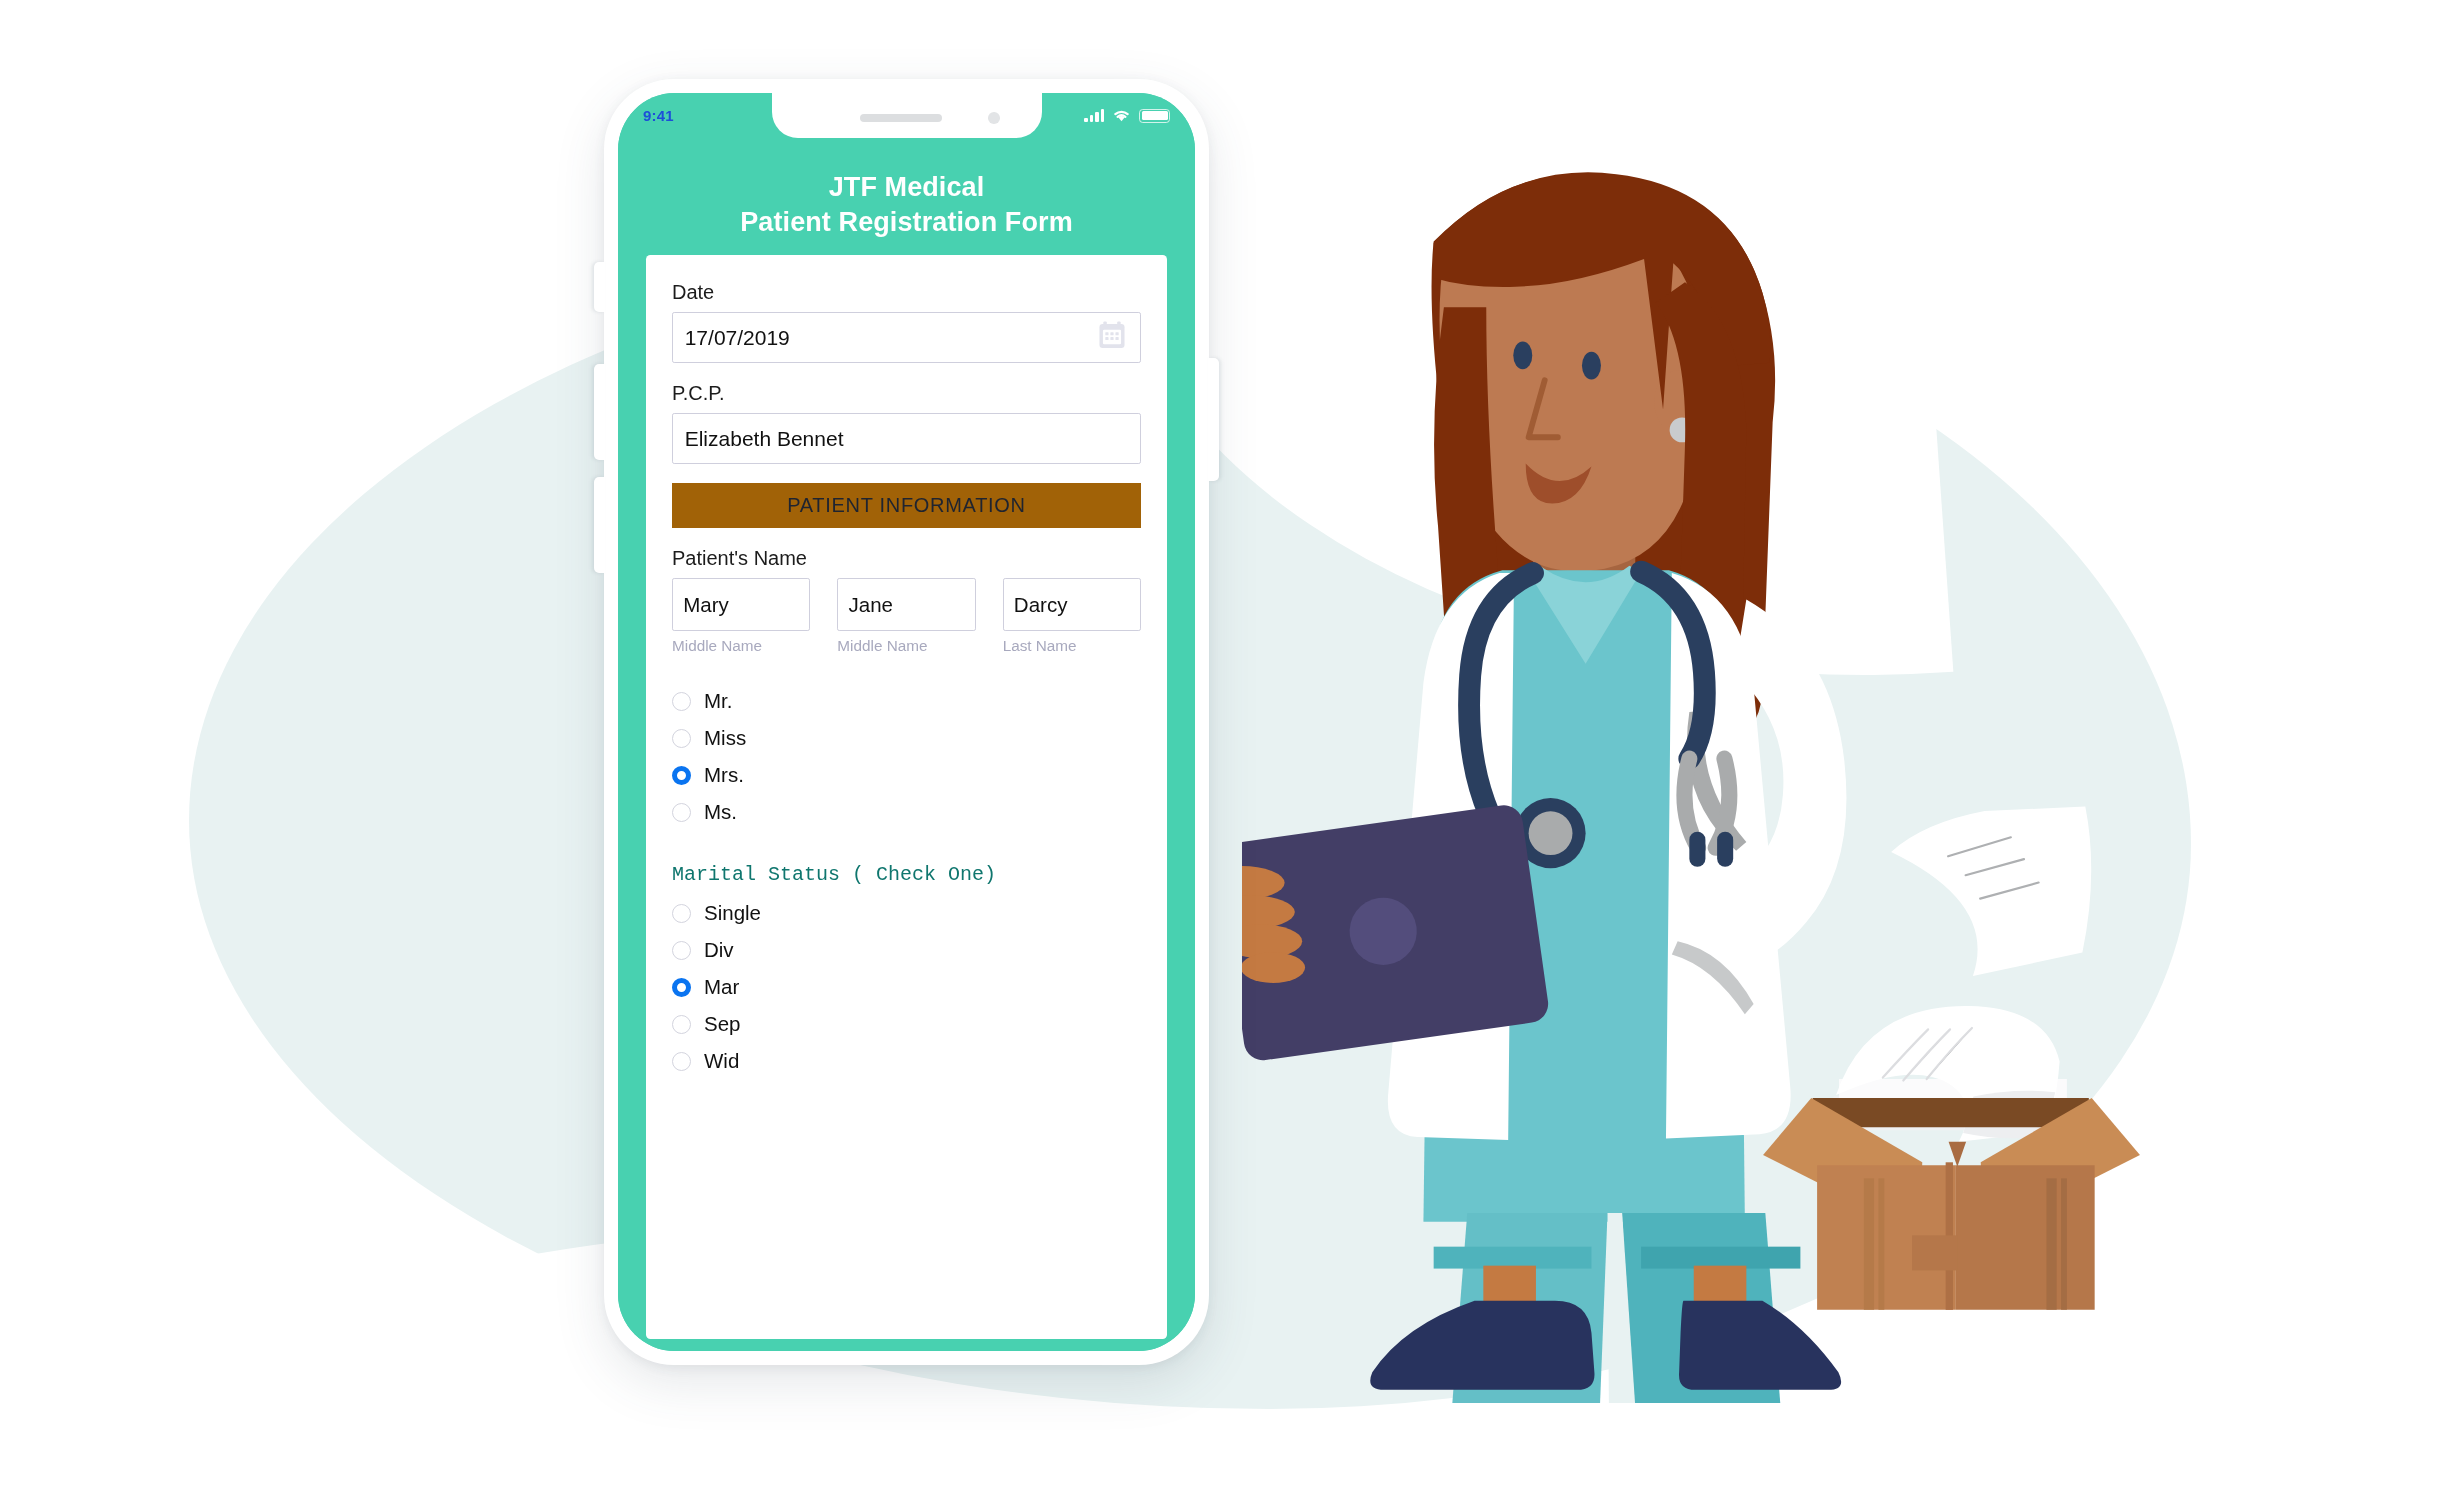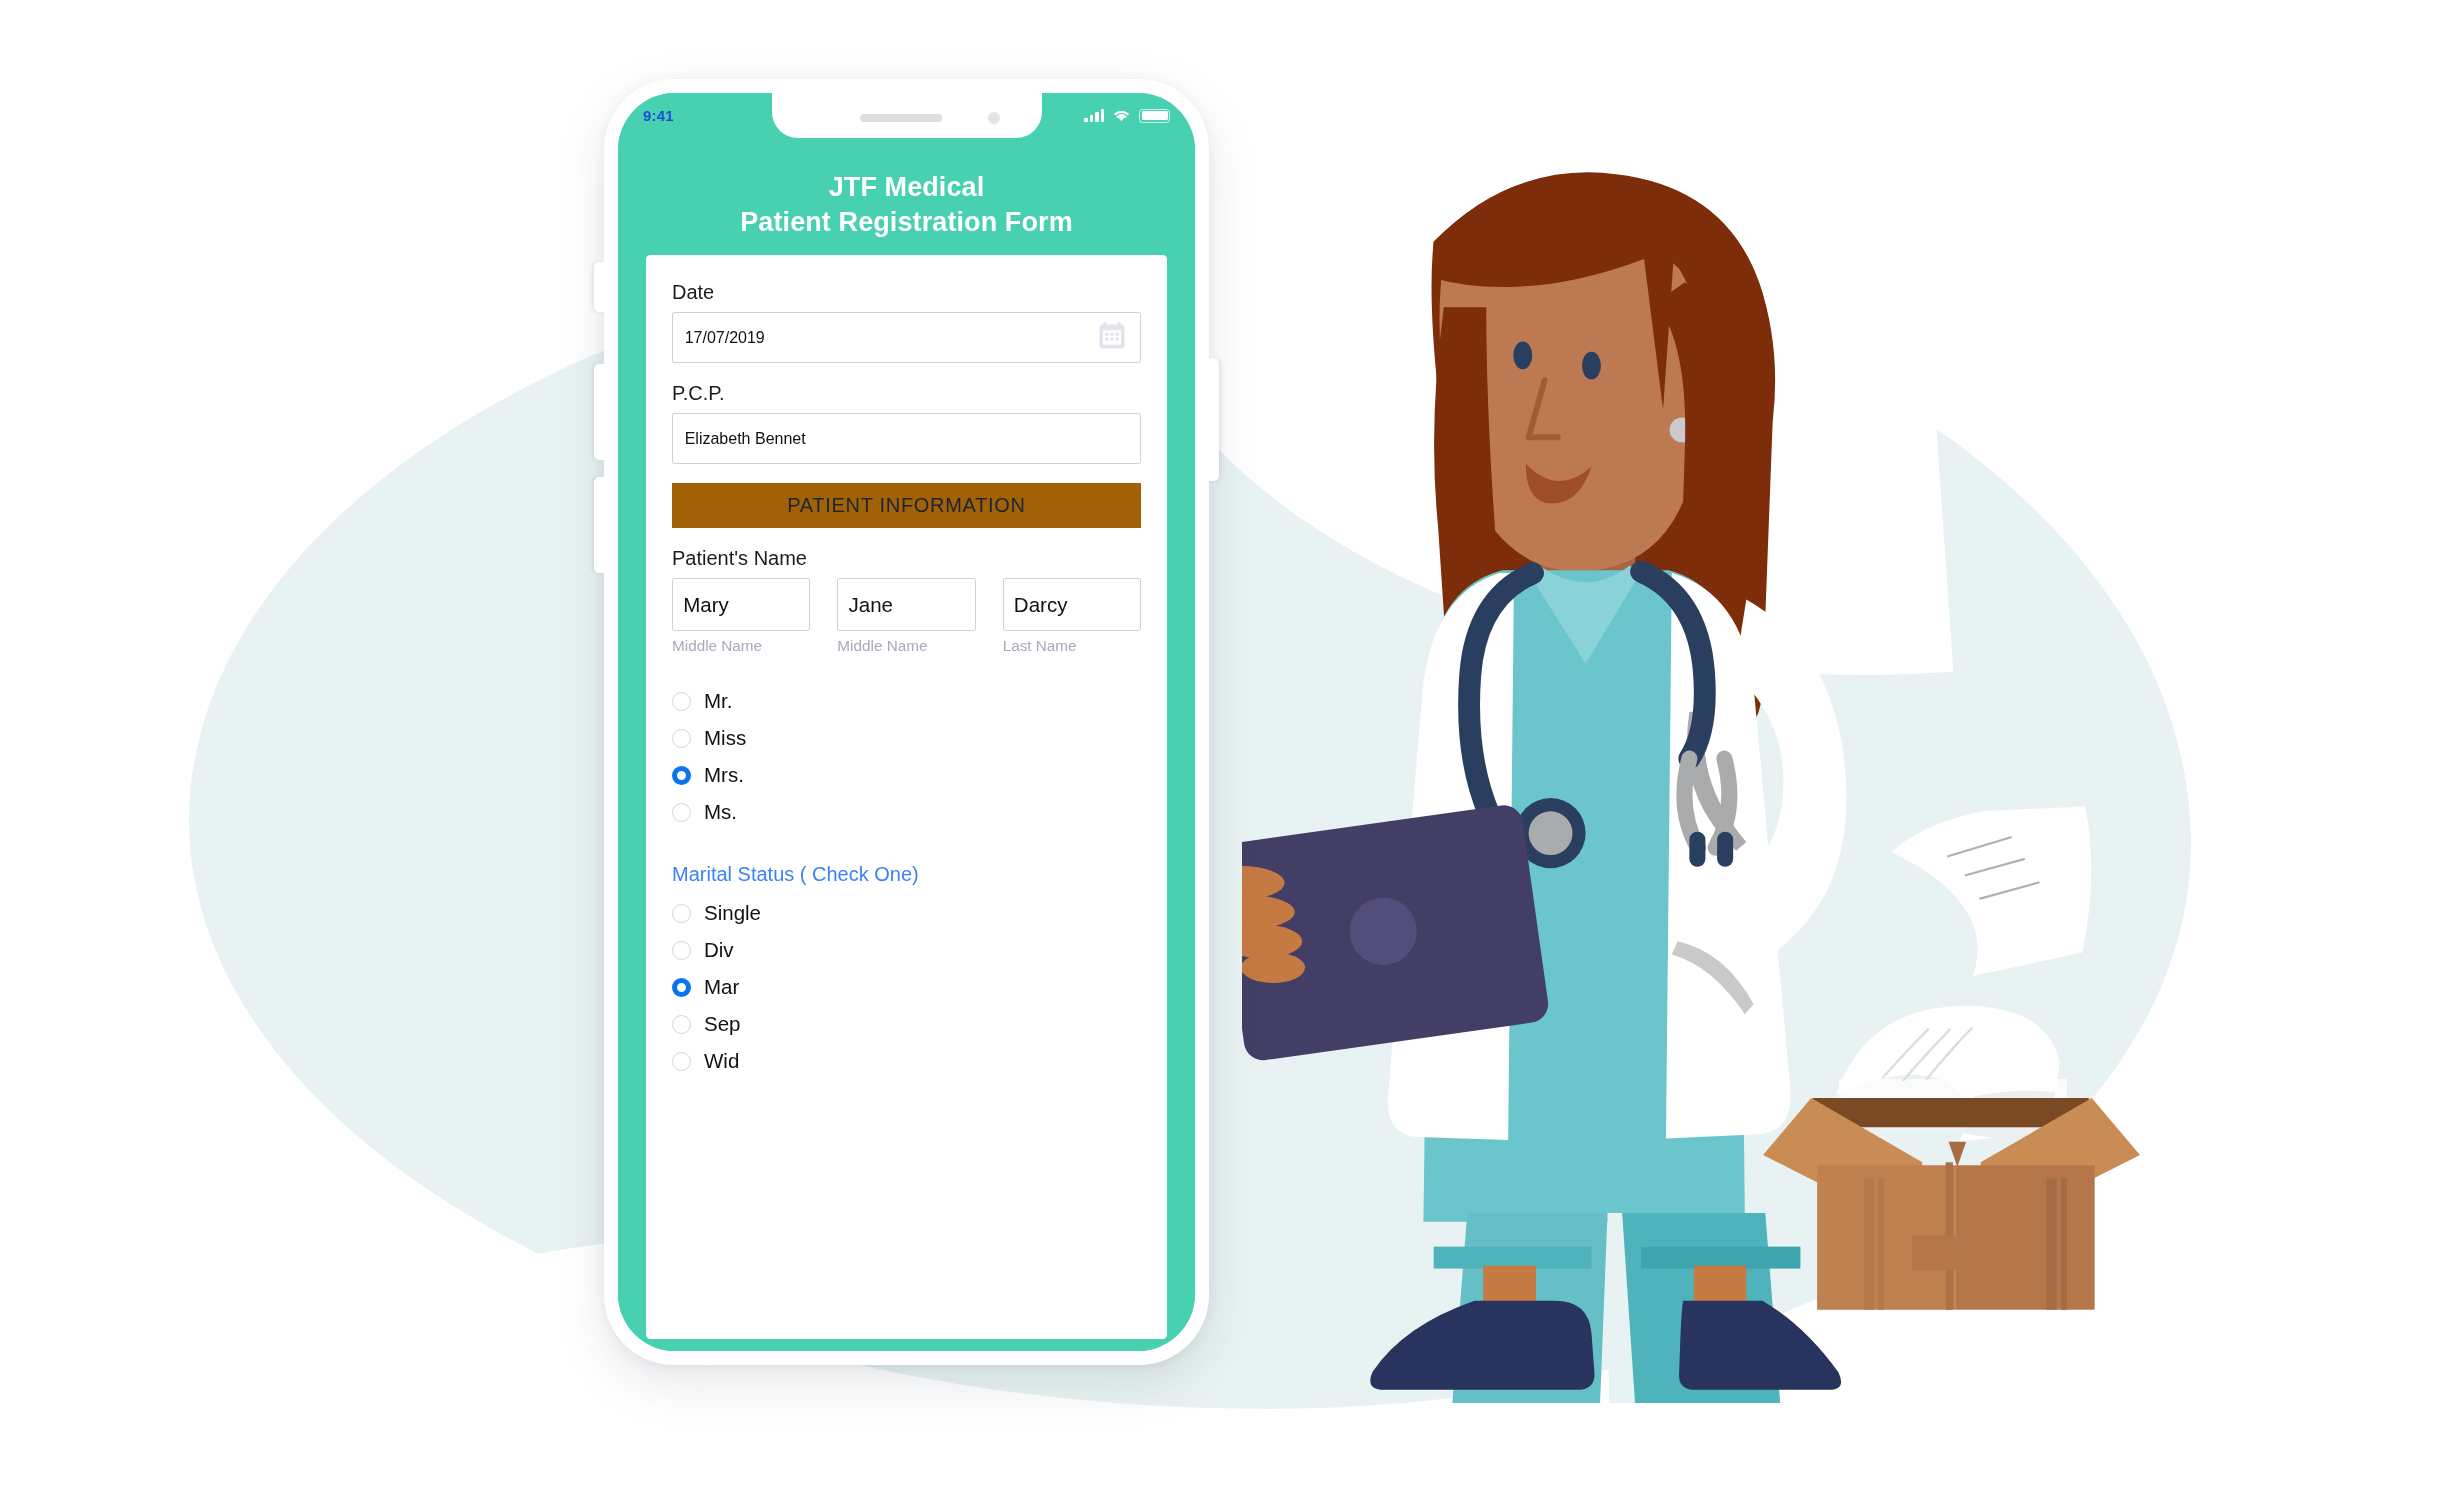--- a/index.html
+++ b/index.html
@@ -123,21 +123,21 @@
     overflow:hidden;
   }
   .fld-label { font-size:20px; color:#1c1c1c; margin-bottom:8px; }
   .fld-box {
     position:relative;
     border:1.1px solid #CFCFDD;
     border-radius:2.2px;
     height:51px;
     display:flex; align-items:center;
     padding:0 11.7px;
-    font-size:16px; color:#111;
+    font-size:21px; color:#111;
     background:#fff;
     margin-bottom:19px;
   }
   .cal-icon { position:absolute; right:11.7px; top:50%; transform:translateY(-50%); }
 
   .section-band {
     background:#a16207;
     height:45px;
     display:flex; align-items:center; justify-content:center;
     font-size:20px; color:#1f2430; letter-spacing:0.7px;
@@ -157,21 +157,21 @@
   .radio-row { display:flex; align-items:center; height:37px; }
   .radio {
     width:19px; height:19px; border-radius:50%;
     border:1.5px solid #D3D4DE; background:#fff;
     margin-right:13px; flex:0 0 auto;
     position:relative;
   }
   .radio.on { border:5.1px solid #0A74F0; background:#fff; }
   .radio-label { font-size:20.5px; color:#111; }
 
-  .group-title { font-size:20px; color:#3b82f6; margin:32px 0 7.3px 0; }
+  .group-title { font-size:20px; color:#0f766e; margin:32px 0 7.3px 0;font-family:Liberation Mono, monospace; }
 
   
   .doc { position:absolute; left:1242px; top:88px; width:1184px; height:1315px; z-index:5; }
   .paper-sheet { position:absolute; z-index:5; }
 </style>
 </head>
 <body>
 
 <div id="stage">
 

